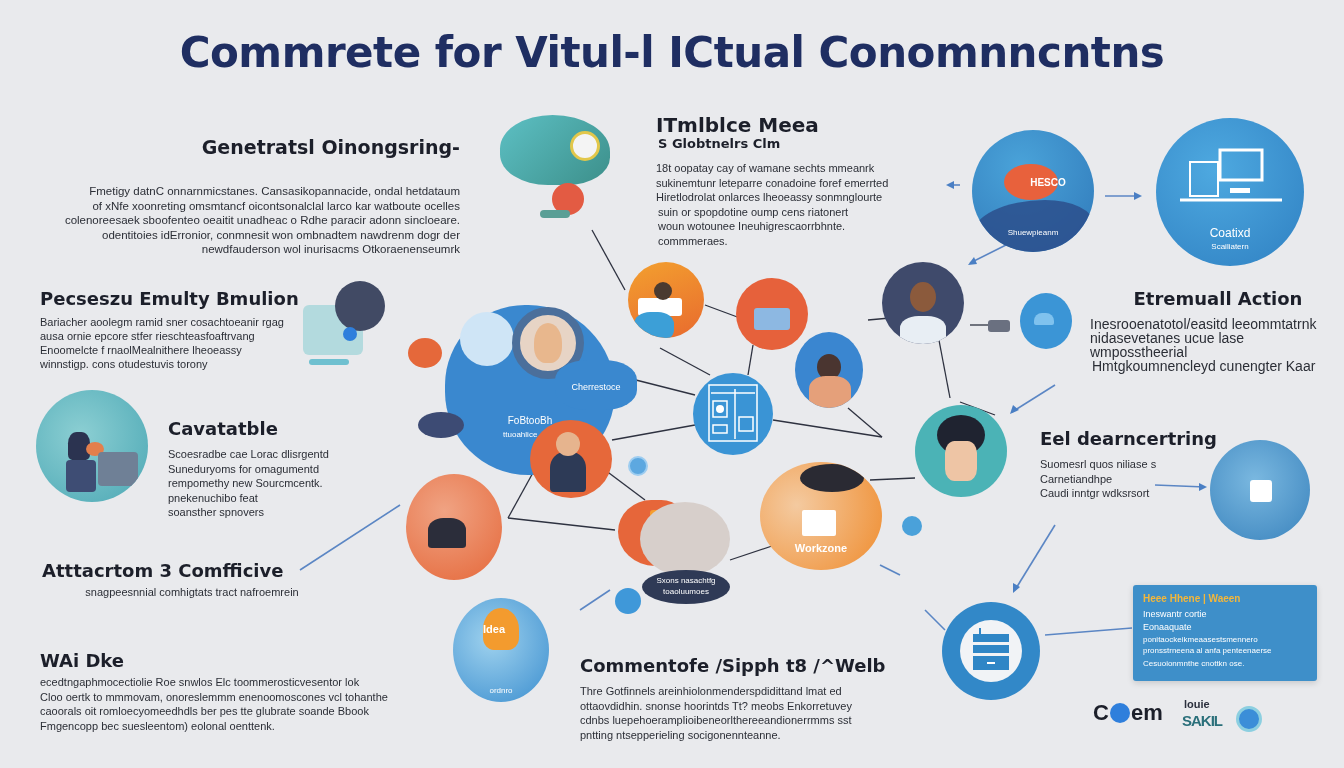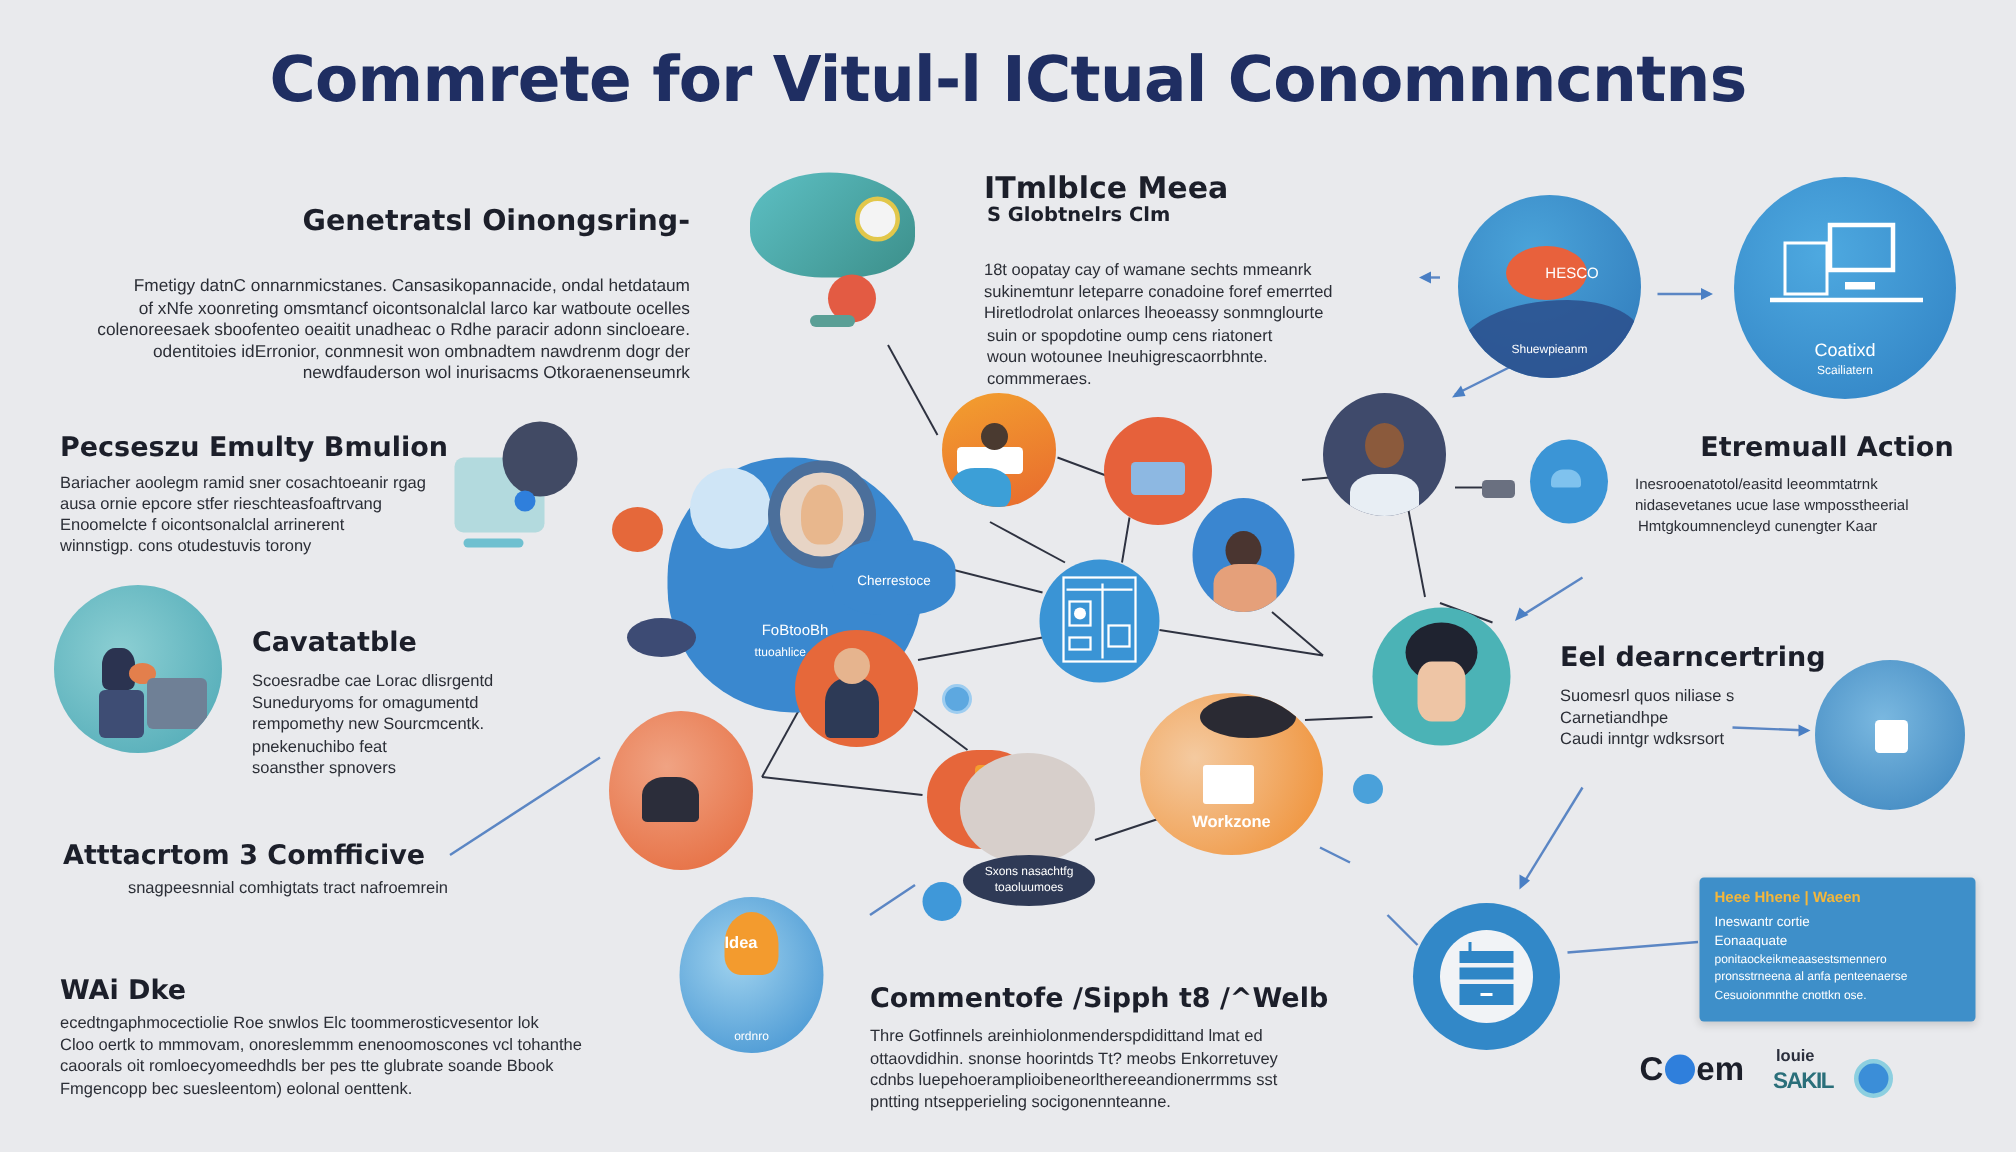--- a/index.html
+++ b/index.html
@@ -89,21 +89,21 @@
     <div style="padding-left:0px">odentitoies idErronior, conmnesit won ombnadtem nawdrenm dogr der</div>
     <div>newdfauderson wol inurisacms Otkoraenenseumrk</div>
   </div>
 </div>
 
 <div class="abs" style="left:40px; top:288px; width:255px;">
   <div class="sec-title" style="font-size:18px; margin-bottom:6px; white-space:nowrap;">Pecseszu Emulty Bmulion</div>
   <div class="sec-body" style="font-size:11px; line-height:14px;">
     <div>Bariacher aoolegm ramid sner cosachtoeanir rgag</div>
     <div>ausa ornie epcore stfer rieschteasfoaftrvang</div>
-    <div>Enoomelcte f oicontsonalclal arrinerent</div>
+    <div>Enoomelcte f rnaolMealnithere lheoeassy</div>
     <div>winnstigp. cons otudestuvis torony</div>
   </div>
 </div>
 
 <div class="abs" style="left:295px; top:275px; width:100px; height:110px;">
   <div class="abs" style="left:8px; top:30px; width:60px; height:50px; background:#a9d7db; border-radius:6px; opacity:.85;"></div>
   <div class="circle" style="left:40px; top:6px; width:50px; height:50px; background:#414a64;"></div>
   <div class="circle" style="left:48px; top:52px; width:14px; height:14px; background:#2f7fdc;"></div>
   <div class="abs" style="left:14px; top:84px; width:40px; height:6px; background:#6fc0d0; border-radius:3px;"></div>
 </div>
@@ -142,35 +142,35 @@
 
 <div class="abs" style="left:500px; top:115px; width:125px; height:105px;">
   <div class="abs" style="left:0; top:0; width:110px; height:70px; background: linear-gradient(135deg,#5dc0c4,#3c8f8a); border-radius: 55% 60% 45% 50%;"></div>
   <div class="circle" style="left:70px; top:16px; width:30px; height:30px; background:#f4f4f4; border:3px solid #e2c74a;"></div>
   <div class="circle" style="left:52px; top:68px; width:32px; height:32px; background:#e35b43;"></div>
   <div class="abs" style="left:40px; top:95px; width:30px; height:8px; background:#5a9f96; border-radius:4px;"></div>
 </div>
 
 <div class="abs" style="left:656px; top:114px; width:300px;">
   <div class="sec-title" style="font-size:20px; line-height:22px;">ITmlblce Meea</div>
-  <div class="sec-title" style="font-size:13px; margin-bottom:22px; padding-left:2px;">S Globtnelrs Clm</div>
+  <div class="sec-title" style="font-size:13px; margin-bottom:10px; padding-left:2px;">S Globtnelrs Clm</div>
   <div class="sec-body" style="font-size:11px; line-height:14.5px;">
     <div>18t oopatay cay of wamane sechts mmeanrk</div>
     <div>sukinemtunr leteparre conadoine foref emerrted</div>
     <div>Hiretlodrolat onlarces lheoeassy sonmnglourte</div>
     <div style="padding-left:2px">suin or spopdotine oump cens riatonert</div>
     <div style="padding-left:2px">woun wotounee Ineuhigrescaorrbhnte.</div>
     <div style="padding-left:2px">commmeraes.</div>
   </div>
 </div>
 
 <div class="circle" style="left:972px; top:130px; width:122px; height:122px; background: radial-gradient(circle at 40% 30%, #4aa3d9, #2f78b9);">
   <div class="abs" style="left:0; top:70px; width:122px; height:60px; background:#2c4f8c; border-radius: 60% 40% 0 0; opacity:.85;"></div>
   <div class="abs" style="left:32px; top:34px; width:54px; height:36px; background:#e8613c; border-radius:50%; display:flex; align-items:center; justify-content:center;">
-    <span style="color:#fff; font-size:10px; font-weight:400;padding-left:34px;">HESCO</span>
+    <span style="color:#fff; font-size:10px; font-weight:700;padding-left:34px;">HESCO</span>
   </div>
   <div class="circle-label" style="top:98px; font-size:8px;">Shuewpieanm</div>
 </div>
 
 <div class="circle" style="left:1156px; top:118px; width:148px; height:148px; background: radial-gradient(circle at 40% 35%, #4ea9e0, #2f80c2);">
   <svg class="abs" style="left:22px; top:30px;" width="106" height="56" viewBox="0 0 106 56">
     <rect x="42" y="2" width="42" height="30" fill="none" stroke="#fff" stroke-width="3"></rect>
     <rect x="12" y="14" width="28" height="34" fill="none" stroke="#fff" stroke-width="2"></rect>
     <line x1="2" y1="52" x2="104" y2="52" stroke="#fff" stroke-width="3"></line>
     <rect x="52" y="40" width="20" height="5" fill="#fff"></rect>
@@ -236,21 +236,21 @@
   <div class="circle" style="left:22px; top:10px; width:48px; height:40px; background:#1f2330;"></div>
   <div class="abs" style="left:30px; top:36px; width:32px; height:40px; background:#eec5a5; border-radius:30%;"></div>
 </div>
 
 <div class="circle" style="left:1210px; top:440px; width:100px; height:100px; background: radial-gradient(circle at 45% 40%, #7ab8e0, #3a83bd);">
   <div class="abs" style="left:40px; top:40px; width:22px; height:22px; background:#fff; border-radius:3px;"></div>
 </div>
 
 <div class="abs" style="left:1098px; top:288px; width:240px;">
   <div class="sec-title" style="font-size:18px; margin-bottom:8px; white-space:nowrap;text-align:center;">Etremuall Action</div>
-  <div class="sec-body" style="font-size:10px; line-height:14px; margin-left:-8px;">
+  <div class="sec-body" style="font-size:14px; line-height:14px; margin-left:-8px;">
     <div>Inesrooenatotol/easitd leeommtatrnk</div>
     <div>nidasevetanes ucue lase wmposstheerial</div>
     <div style="padding-left:2px">Hmtgkoumnencleyd cunengter Kaar</div>
   </div>
 </div>
 
 <div class="abs" style="left:1040px; top:428px; width:170px;">
   <div class="sec-title" style="font-size:18px; margin-bottom:8px; white-space:nowrap;">Eel dearncertring</div>
   <div class="sec-body" style="font-size:11px; line-height:14.5px;">
     <div>Suomesrl quos niliase s</div>

